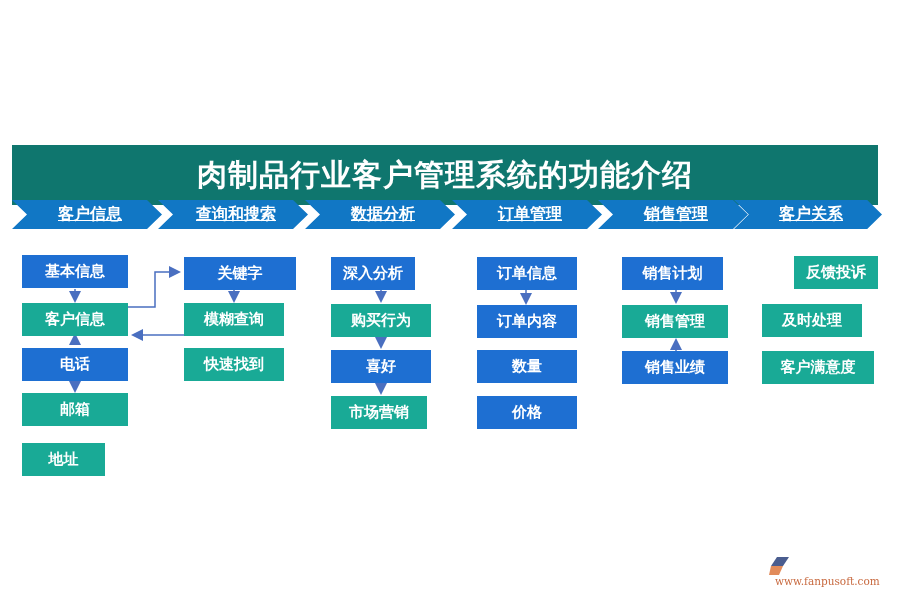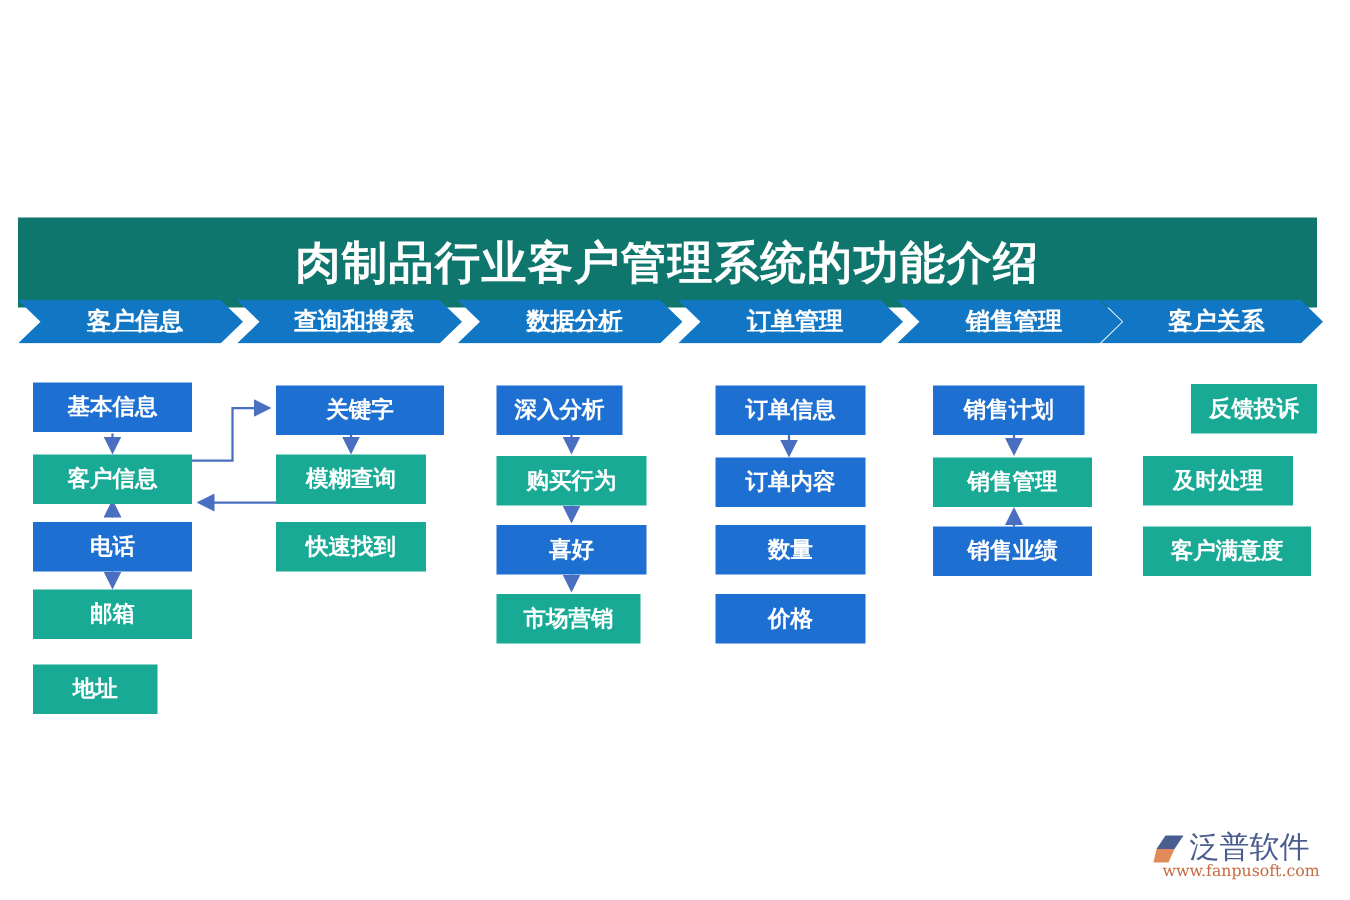--- a/index.html
+++ b/index.html
@@ -89,15 +89,14 @@
 
 <div class="box teal" style="left:794px;top:256px;width:84px">反馈投诉</div>
 <div class="box teal" style="left:762px;top:304px;width:100px">及时处理</div>
 <div class="box teal" style="left:762px;top:351px;width:112px">客户满意度</div>
 
 <div class="logo">
   <svg width="26" height="22" style="position:absolute;left:2px;top:2px">
     <path d="M4,11 L10,2 L22,2 L16,11 Z" fill="#4A5D8F"></path>
     <path d="M4,11 L16,11 L12,20 L2,20 Z" fill="#E28B5A"></path>
   </svg>
-  <span class="logo-text">泛普软件</span>
   <span class="logo-url">www.fanpusoft.com</span>
 </div>
 
 </body></html>

